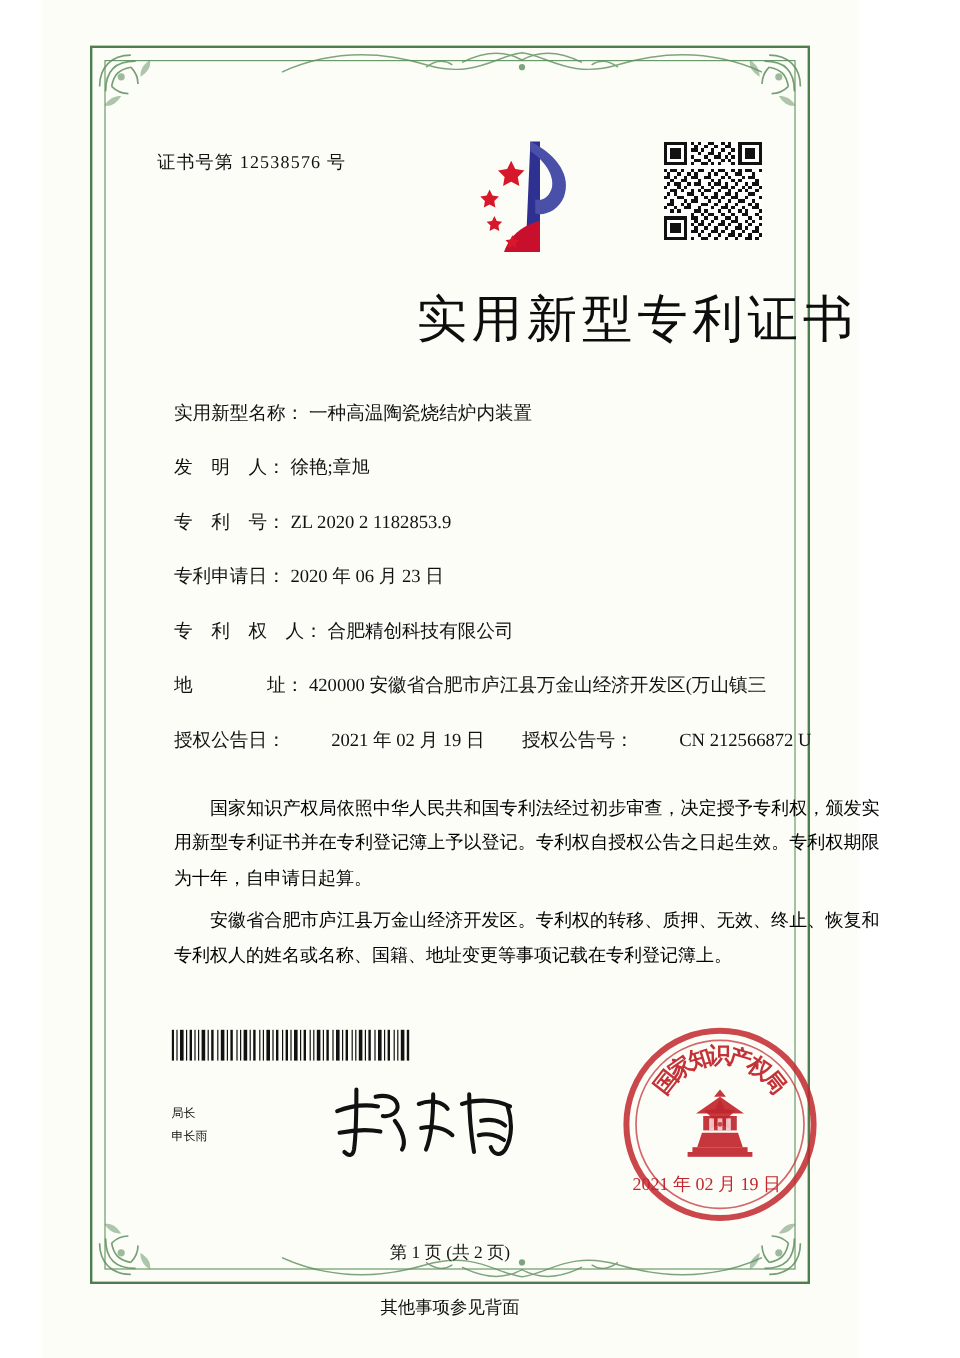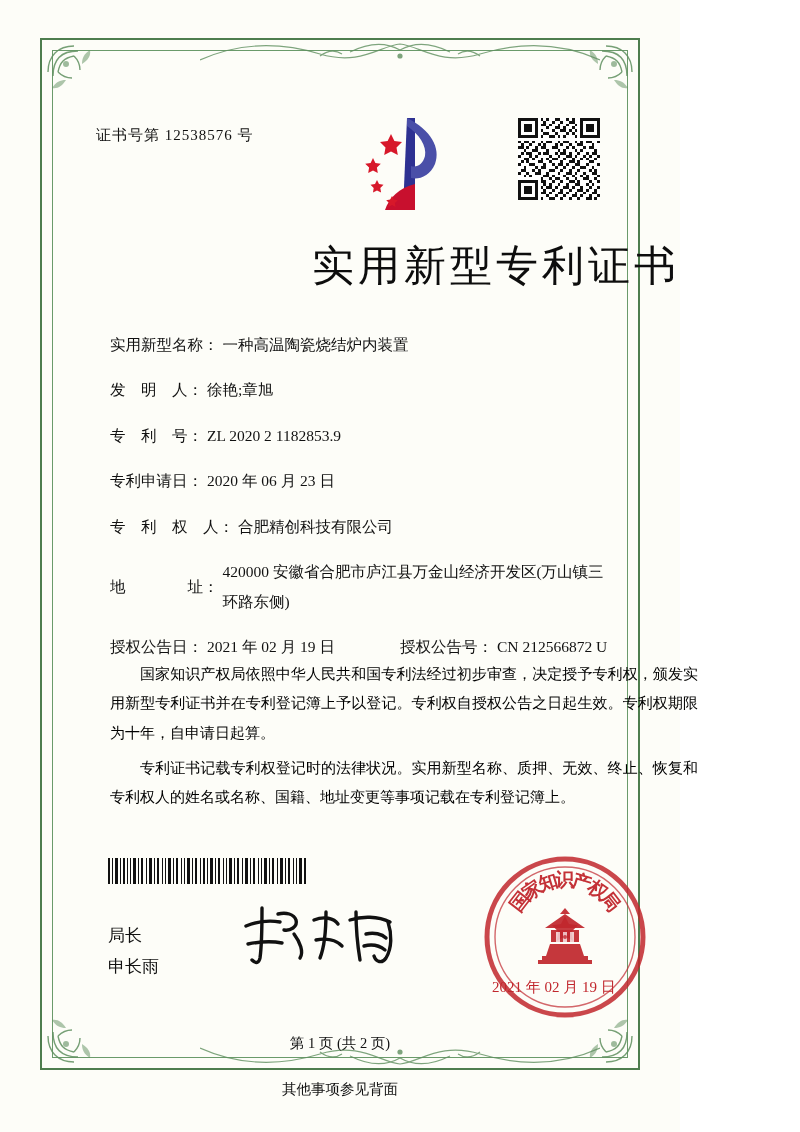--- a/index.html
+++ b/index.html
@@ -7,20 +7,21 @@
     width:800px;height:1132px;
     background:#ffffff;
     font-family:"Liberation Serif", serif;
     color:#1a1a1a;
     overflow:hidden;
   }
   .page{
     position:relative;
     width:680px;height:1132px;
     background:#fdfdf8;
+    margin-left:35px;
   }
   
   .border-outer{
     position:absolute;
     left:40px;top:38px;right:40px;bottom:62px;
     border:2px solid #4e7d4e;
     box-sizing:border-box;
   }
   .border-inner{
     position:absolute;
@@ -84,39 +85,39 @@
   .row{display:flex;align-items:center;margin-bottom:16px;}
   .label{
     white-space:pre;
     flex:0 0 auto;
     min-width:86px;
     letter-spacing:0px;
   }
   .value{flex:1 1 auto;padding-left:4px;}
   .value .cont{display:block;padding-left:0;}
   .row-split{display:flex;margin-bottom:14px;}
-  .row-split .half{display:flex;}
+  .row-split .half{display:flex;gap:34px;}
   .row-split .half:first-child{flex:0 0 290px;}
 
   
   .paras{
     position:absolute;left:110px;top:660px;width:588px;
     font-size:15px;line-height:1.95;color:#000000;
     text-align:justify;
   }
   .paras p{margin:0 0 6px 0;text-indent:2em;}
 
   
   .barcode{
     position:absolute;left:108px;top:858px;width:200px;height:26px;
   }
   .barcode svg{display:block;}
   .sig-label{
     position:absolute;left:108px;top:920px;
-    font-size:17px;line-height:1.85;color:#111;
+    font-size:10px;line-height:1.85;color:#111;
   }
   .signature{
     position:absolute;left:238px;top:900px;
     width:180px;height:70px;color:#111;
   }
   .signature svg{display:block;}
 
   .seal{
     position:absolute;left:480px;top:852px;width:170px;height:170px;
   }
@@ -489,38 +490,37 @@
       <span class="value">2020 年 06 月 23 日</span>
     </div>
     <div class="row">
       <span class="label">专　利　权　人：</span>
       <span class="value">合肥精创科技有限公司</span>
     </div>
     <div class="row">
       <span class="label">地　　　　址：</span>
       <span class="value">
         <span>420000  安徽省合肥市庐江县万金山经济开发区(万山镇三</span>
-        <span class="cont">环路东侧)</span>
       </span>
     </div>
     <div class="row-split">
       <span class="half">
         <span class="label">授权公告日：</span>
         <span class="value">2021 年 02 月 19 日</span>
       </span>
       <span class="half">
         <span class="label">授权公告号：</span>
         <span class="value">CN 212566872 U</span>
       </span>
     </div>
   </div>
 
   <div class="paras">
     <p>国家知识产权局依照中华人民共和国专利法经过初步审查，决定授予专利权，颁发实用新型专利证书并在专利登记簿上予以登记。专利权自授权公告之日起生效。专利权期限为十年，自申请日起算。</p>
-    <p>专利证书记载专利权登记时的法律状况。实用新型名称、质押、无效、终止、恢复和专利权人的姓名或名称、国籍、地址变更等事项记载在专利登记簿上。</p>
+    <p>安徽省合肥市庐江县万金山经济开发区。专利权的转移、质押、无效、终止、恢复和专利权人的姓名或名称、国籍、地址变更等事项记载在专利登记簿上。</p>
   </div>
 
   <div class="barcode">
     <svg viewBox="0 0 200 26" preserveAspectRatio="none">
       <g fill="#111">
         <rect x="0" y="0" width="2" height="26"></rect>
           <rect x="4" y="0" width="1" height="26"></rect>
         <rect x="7" y="0" width="3" height="26"></rect>
           <rect x="12" y="0" width="1" height="26"></rect>
         <rect x="15" y="0" width="2" height="26"></rect>

